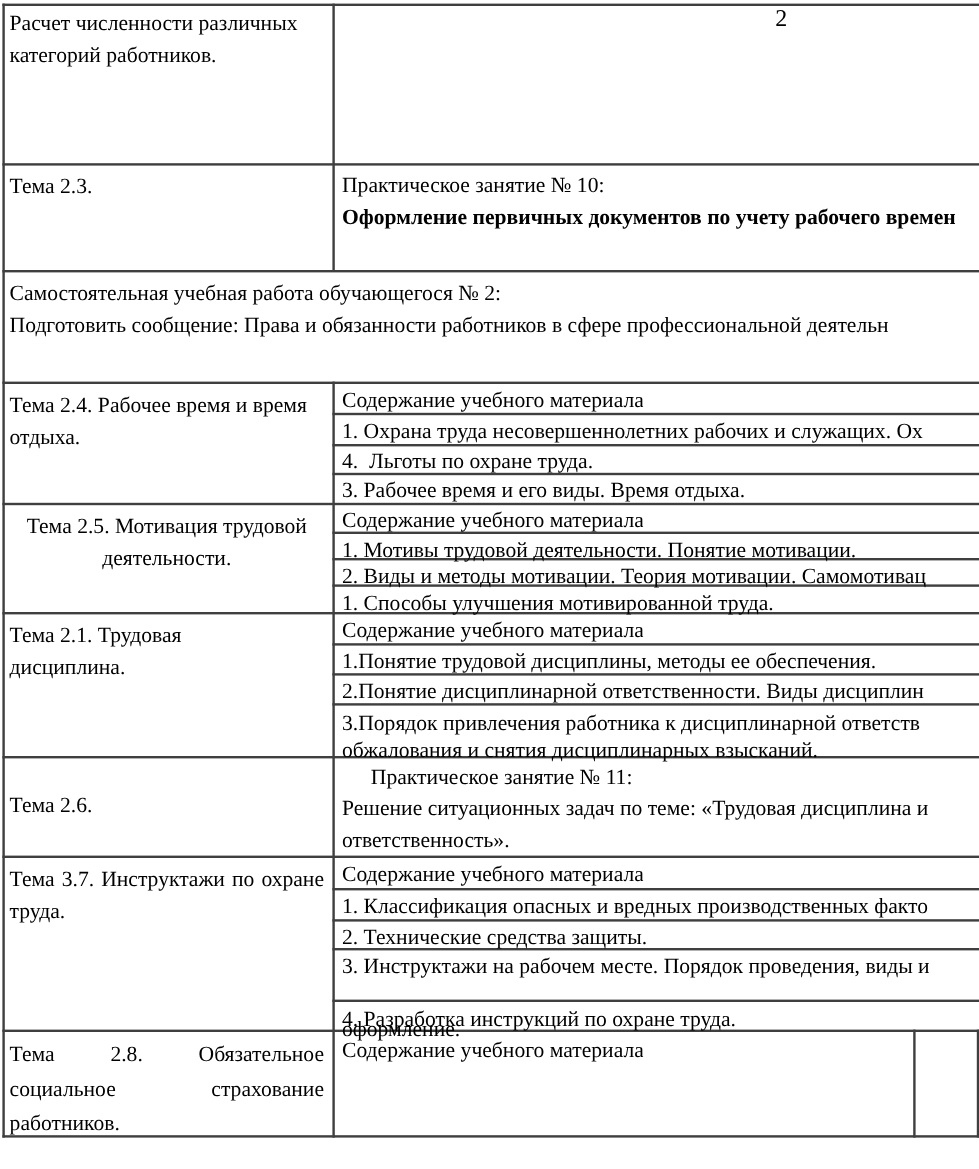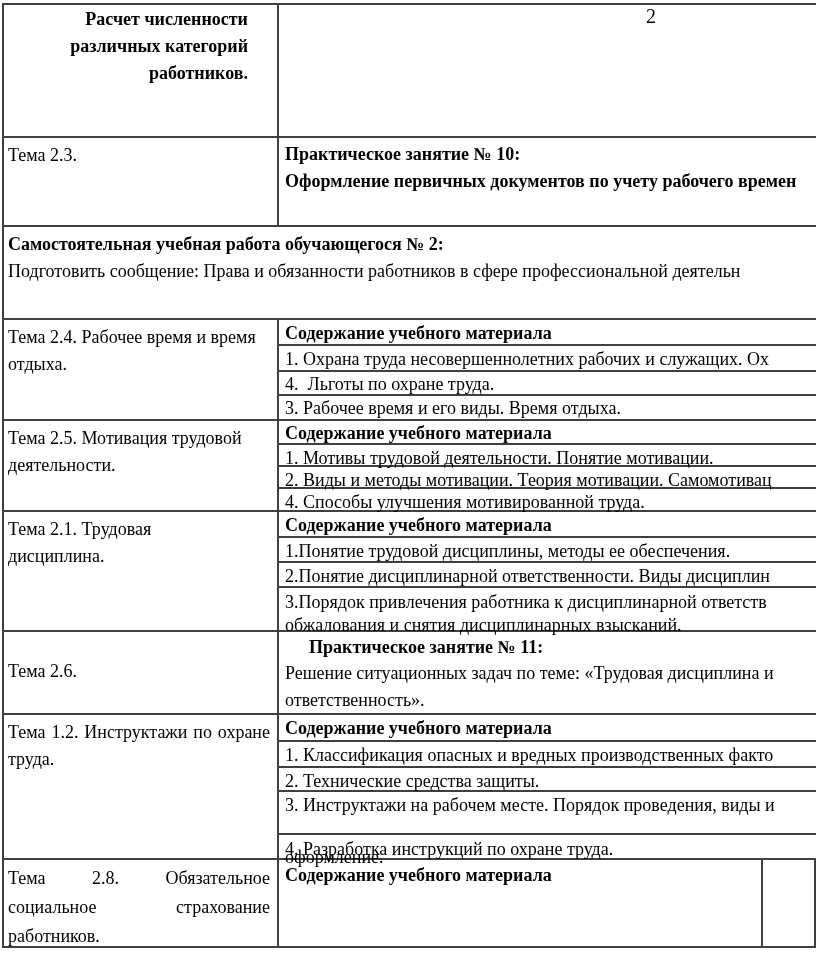--- a/index.html
+++ b/index.html
@@ -7,21 +7,21 @@
     position:relative;
     width:816px;height:974px;
     background:#ffffff;
     overflow:hidden;
     font-family:"Liberation Serif","DejaVu Serif",serif;
     color:#000;
   }
   .hl{position:absolute;height:2px;background:#3f3f3f;}
   .vl{position:absolute;width:2px;background:#3f3f3f;}
   .txt{position:absolute;font-size:18px;line-height:27px;}
-  .b{font-weight:bold;text-align:right;}
+  .b{font-weight:normal;}
   .clip{white-space:pre;overflow:hidden;}
   .just{text-align:justify;}
   .lh29{line-height:29px;}
 </style>
 </head>
 <body>
 
 <div id="canvas">
 
   <div class="hl" style="left:2px;top:3px;width:814px;"></div>
@@ -64,39 +64,39 @@
 
   <div class="txt b clip" style="left:8px;top:231px;">Самостоятельная учебная работа обучающегося № 2:</div>
   <div class="txt clip" style="left:8px;top:258px;">Подготовить сообщение: Права и обязанности работников в сфере профессиональной деятельн</div>
 
   <div class="txt" style="left:8px;top:324px;width:252px;">Тема 2.4. Рабочее время и время отдыха.</div>
   <div class="txt b clip" style="left:285px;top:320px;">Содержание учебного материала</div>
   <div class="txt clip" style="left:285px;top:346px;">1. Охрана труда несовершеннолетних рабочих и служащих. Ох</div>
   <div class="txt clip" style="left:285px;top:371px;">4.  Льготы по охране труда.</div>
   <div class="txt clip" style="left:285px;top:395px;">3. Рабочее время и его виды. Время отдыха.</div>
 
-  <div class="txt" style="left:8px;top:425px;width:262px;">Тема 2.5. Мотивация трудовой деятельности.</div>
+  <div class="txt" style="left:8px;top:425px;width:262px;text-align:center;">Тема 2.5. Мотивация трудовой деятельности.</div>
   <div class="txt b clip" style="left:285px;top:420px;">Содержание учебного материала</div>
   <div class="txt clip" style="left:285px;top:445px;">1. Мотивы трудовой деятельности. Понятие мотивации.</div>
   <div class="txt clip" style="left:285px;top:467px;">2. Виды и методы мотивации. Теория мотивации. Самомотивац</div>
-  <div class="txt clip" style="left:285px;top:489px;">4. Способы улучшения мотивированной труда.</div>
+  <div class="txt clip" style="left:285px;top:489px;">1. Способы улучшения мотивированной труда.</div>
 
   <div class="txt" style="left:8px;top:516px;width:220px;">Тема 2.1. Трудовая дисциплина.</div>
   <div class="txt b clip" style="left:285px;top:512px;">Содержание учебного материала</div>
   <div class="txt clip" style="left:285px;top:538px;">1.Понятие трудовой дисциплины, методы ее обеспечения.</div>
   <div class="txt clip" style="left:285px;top:563px;">2.Понятие дисциплинарной ответственности. Виды дисциплин</div>
   <div class="txt clip" style="left:285px;top:589px;">3.Порядок привлечения работника к дисциплинарной ответств</div>
   <div class="txt clip" style="left:285px;top:612px;">обжалования и снятия дисциплинарных взысканий.</div>
 
   <div class="txt" style="left:8px;top:658px;">Тема 2.6.</div>
   <div class="txt b clip" style="left:285px;top:634px;margin-left:24px;">Практическое занятие № 11:</div>
   <div class="txt clip" style="left:285px;top:660px;">Решение ситуационных задач по теме: «Трудовая дисциплина и</div>
   <div class="txt clip" style="left:285px;top:687px;">ответственность».</div>
 
-  <div class="txt just" style="left:8px;top:719px;width:262px;">Тема 1.2. Инструктажи по охране труда.</div>
+  <div class="txt just" style="left:8px;top:719px;width:262px;">Тема 3.7. Инструктажи по охране труда.</div>
   <div class="txt b clip" style="left:285px;top:715px;">Содержание учебного материала</div>
   <div class="txt clip" style="left:285px;top:742px;">1. Классификация опасных и вредных производственных факто</div>
   <div class="txt clip" style="left:285px;top:768px;">2. Технические средства защиты.</div>
   <div class="txt clip" style="left:285px;top:792px;">3. Инструктажи на рабочем месте. Порядок проведения, виды и</div>
   <div class="txt clip" style="left:285px;top:812px;margin-top:32px;">оформление.</div>
   <div class="txt clip" style="left:285px;top:836px;">4. Разработка инструкций по охране труда.</div>
 
   <div class="txt just lh29" style="left:8px;top:864px;width:262px;">Тема 2.8. Обязательное социальное страхование работников.</div>
   <div class="txt b clip" style="left:285px;top:862px;">Содержание учебного материала</div>
 

